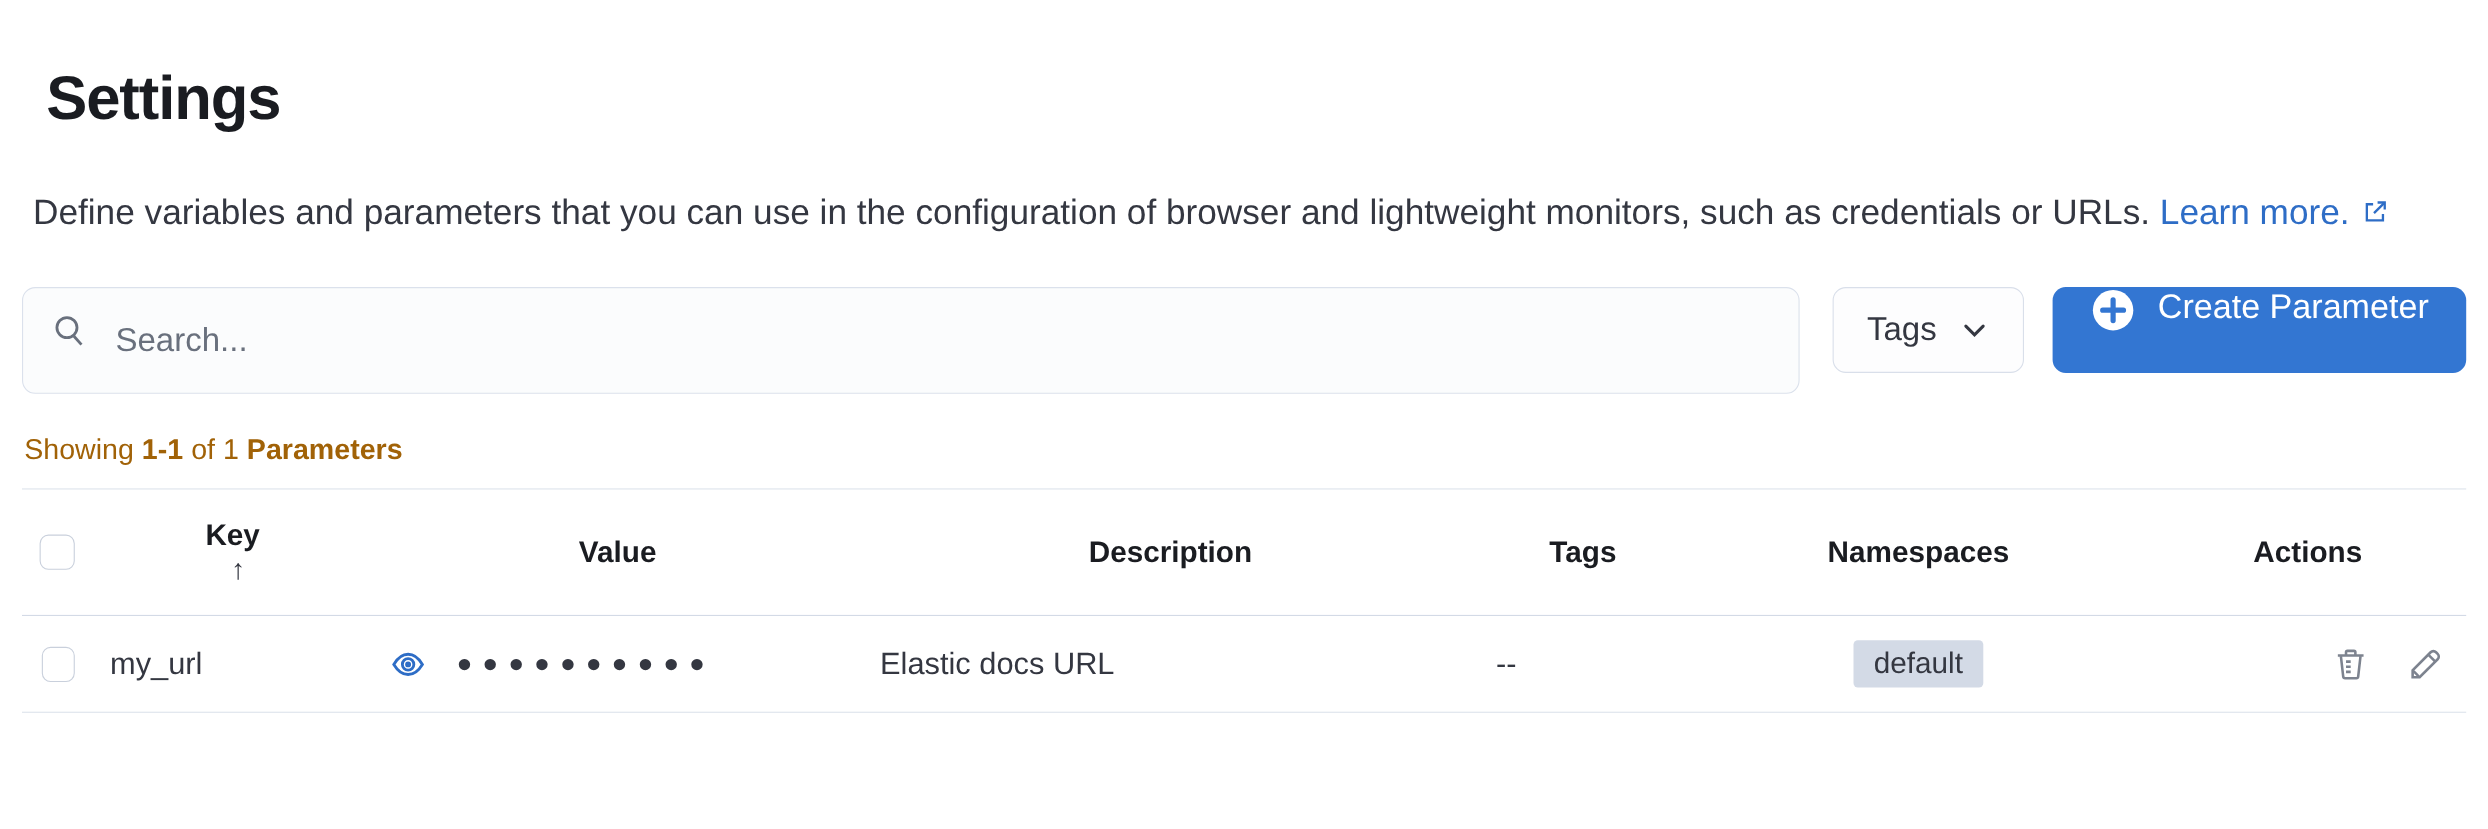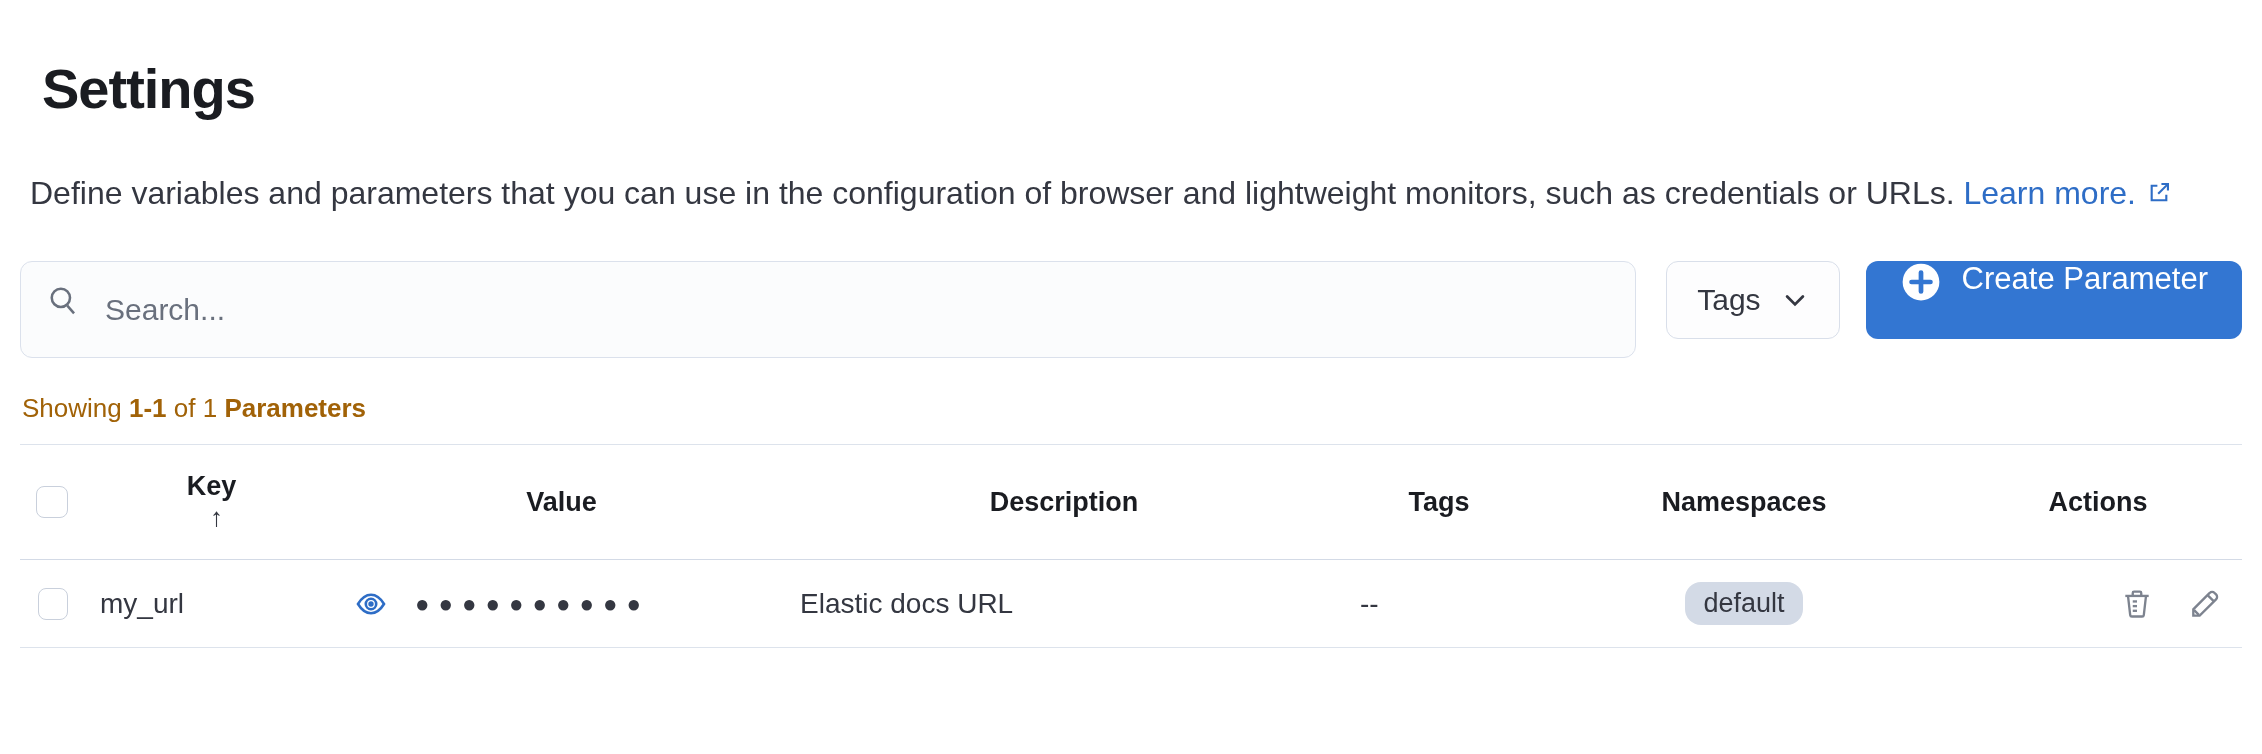--- a/index.html
+++ b/index.html
@@ -57,21 +57,21 @@
   .c-desc { width:560px; }
   .c-tags { width:190px; }
   .c-ns { width:420px;justify-content:center; }
   .c-actions { flex:1; justify-content:flex-end; gap:34px; padding-right:20px; }
   .sort-arrow { margin-left:10px; font-size:26px; font-weight:400; color:#343741; }
 
   .checkbox { width:32px; height:32px; border:1px solid #c9d0dc; border-radius:8px;
     background:#fff; cursor:pointer; }
 
   .masked { font-size:24px; letter-spacing:9px; color:#343741; white-space:nowrap; }
-  .badge { background:#d3dae6; color:#343741; border-radius:16px; padding:6px 18px;
+  .badge { background:#d3dae6; color:#343741; border-radius:4px; padding:6px 18px;
     font-size:27px; }
   .icon-btn { background:none; border:none; cursor:pointer; color:#7d838f; display:flex; }
   .eye-btn { background:none; border:none; cursor:pointer; color:#2e6dc6; display:flex; }
 </style>
 </head>
 <body>
 
 <div class="page">
 
   <h1 class="page-title">Settings</h1>

